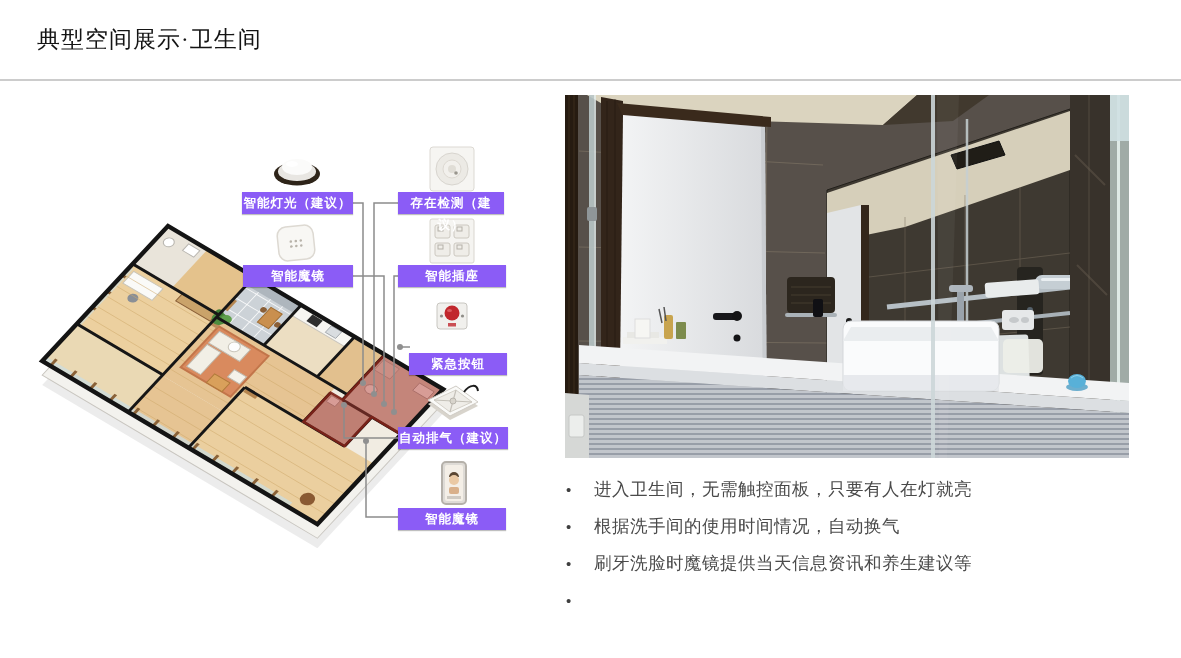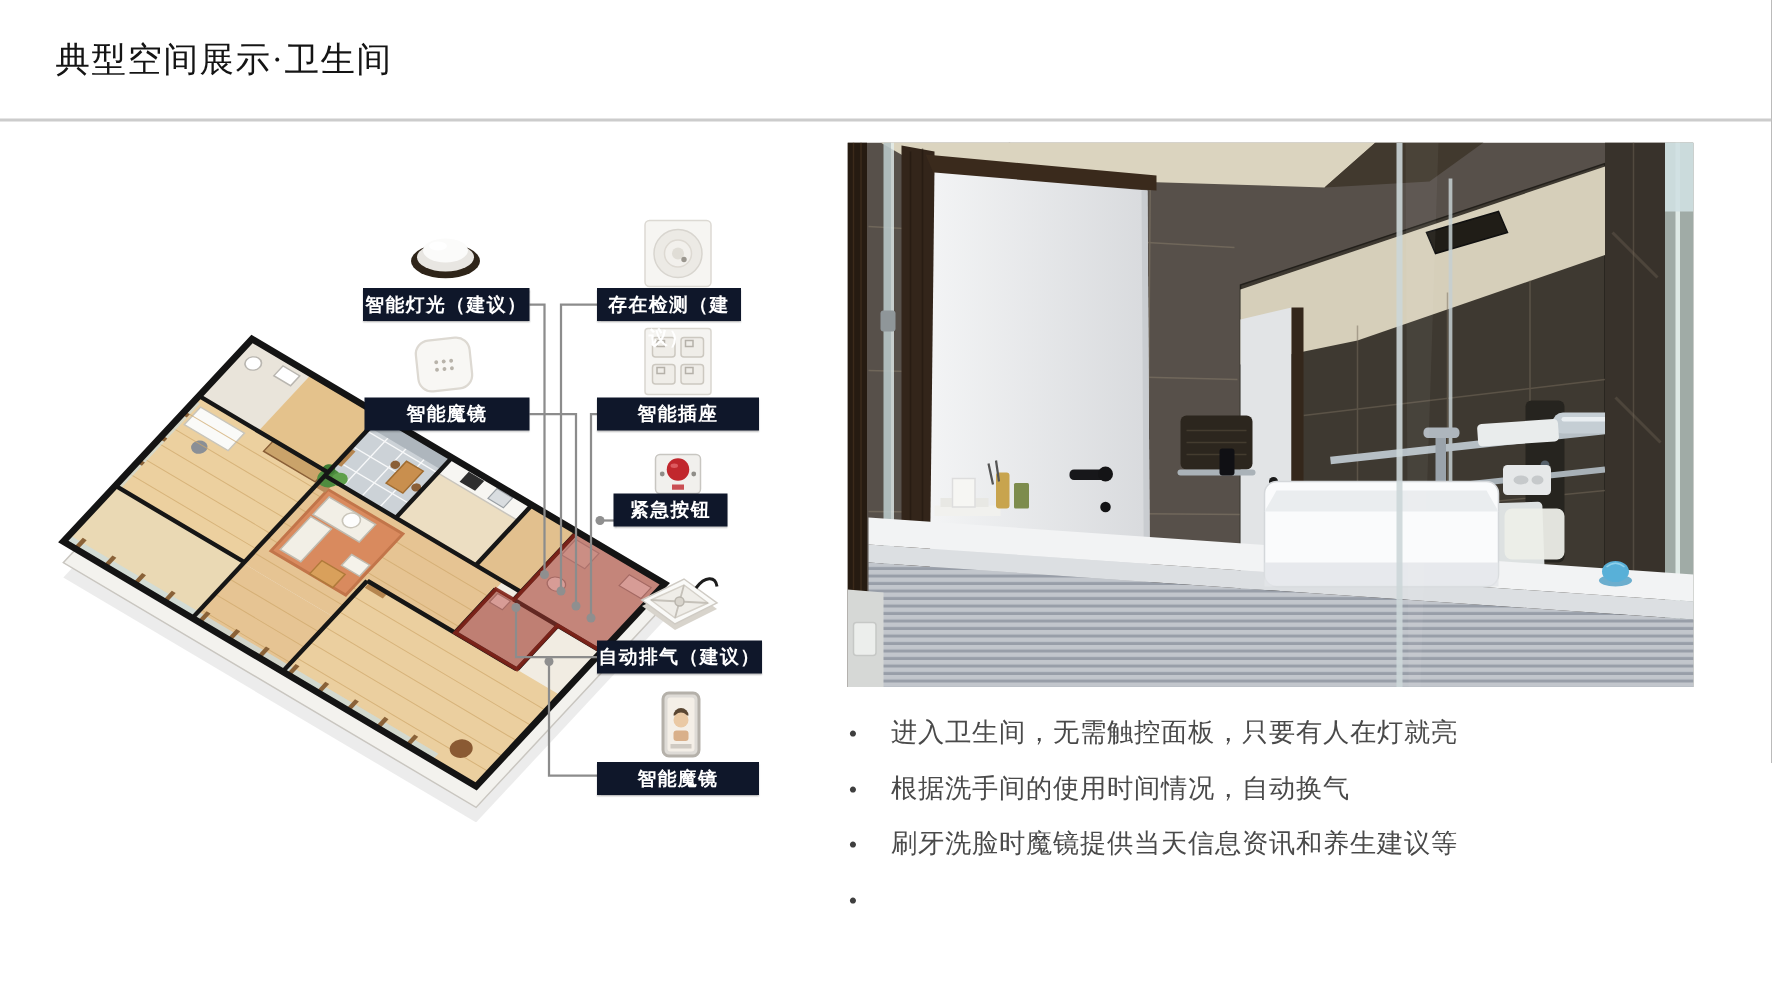--- a/index.html
+++ b/index.html
@@ -12,21 +12,21 @@
     font-family:"Liberation Serif","DejaVu Serif",serif;
     font-size:23px;font-weight:normal;color:#141414;letter-spacing:1px;
   }
   .title-divider{
     position:absolute;left:0;top:79px;width:1181px;height:2px;background:#cccccc;
   }
   .floorplan-svg{position:absolute;left:18px;top:212px;z-index:1;}
   .connector-svg{position:absolute;left:0;top:0;z-index:2;pointer-events:none;}
   .device-icon{position:absolute;z-index:3;}
   .device-tag{
-    position:absolute;z-index:4;height:22px;background:#0f172a;color:#ffffff;
+    position:absolute;z-index:4;height:22px;background:#8b5cf6;color:#ffffff;
     font-size:12.5px;font-weight:bold;text-align:center;line-height:22px;
     letter-spacing:1px;box-shadow:0 1px 1px rgba(0,0,0,.25);
   }
   .photo-figure{position:absolute;left:565px;top:95px;width:564px;height:363px;margin:0;z-index:1;}
   .bullets{position:absolute;left:562px;top:477px;width:610px;z-index:2;}
   .bullet-row{display:flex;align-items:flex-start;height:37px;}
   .bullet-dot{
     width:32px;flex:0 0 32px;color:#3f3f3f;font-size:15px;line-height:26px;text-align:left;
     padding-left:4px;box-sizing:border-box;
   }
@@ -238,24 +238,24 @@
   <svg class="device-icon" style="left:437px;top:460px" width="34" height="48" viewBox="0 0 34 48">
     <rect x="5" y="2" width="24" height="42" rx="4" fill="#dedbd6" stroke="#b5b1aa" stroke-width="2"></rect>
     <rect x="8" y="5" width="18" height="36" rx="2" fill="#f4efe7"></rect>
     <path d="M12,17 a5,5 0 0 1 10,0 z" fill="#5a4632"></path>
     <circle cx="17" cy="20" r="5" fill="#eac9a4"></circle>
     <rect x="12" y="27" width="10" height="7" rx="2" fill="#d9b08a"></rect>
     <rect x="10" y="36" width="14" height="3" fill="#cfcac2"></rect>
   </svg>
 
   <div class="device-tag" style="left:242px;top:192px;width:111px">智能灯光（建议）</div>
-  <div class="device-tag" style="left:398px;top:192px;width:96px">存在检测（建议）</div>
+  <div class="device-tag" style="left:398px;top:192px;width:106px">存在检测（建议）</div>
   <div class="device-tag" style="left:243px;top:265px;width:110px">智能魔镜</div>
   <div class="device-tag" style="left:398px;top:265px;width:108px">智能插座</div>
-  <div class="device-tag" style="left:409px;top:329px;width:76px">紧急按钮</div>
+  <div class="device-tag" style="left:409px;top:353px;width:98px">紧急按钮</div>
   <div class="device-tag" style="left:398px;top:427px;width:110px">自动排气（建议）</div>
   <div class="device-tag" style="left:398px;top:508px;width:108px">智能魔镜</div>
 
   <figure class="photo-figure">
     <svg width="564" height="363" viewBox="0 0 564 363">
       <defs>
         <linearGradient id="doorGrad" x1="0" y1="0" x2="1" y2="0">
           <stop offset="0" stop-color="#f3f4f5"></stop>
             <stop offset="1" stop-color="#d8dadd"></stop>
         </linearGradient>

